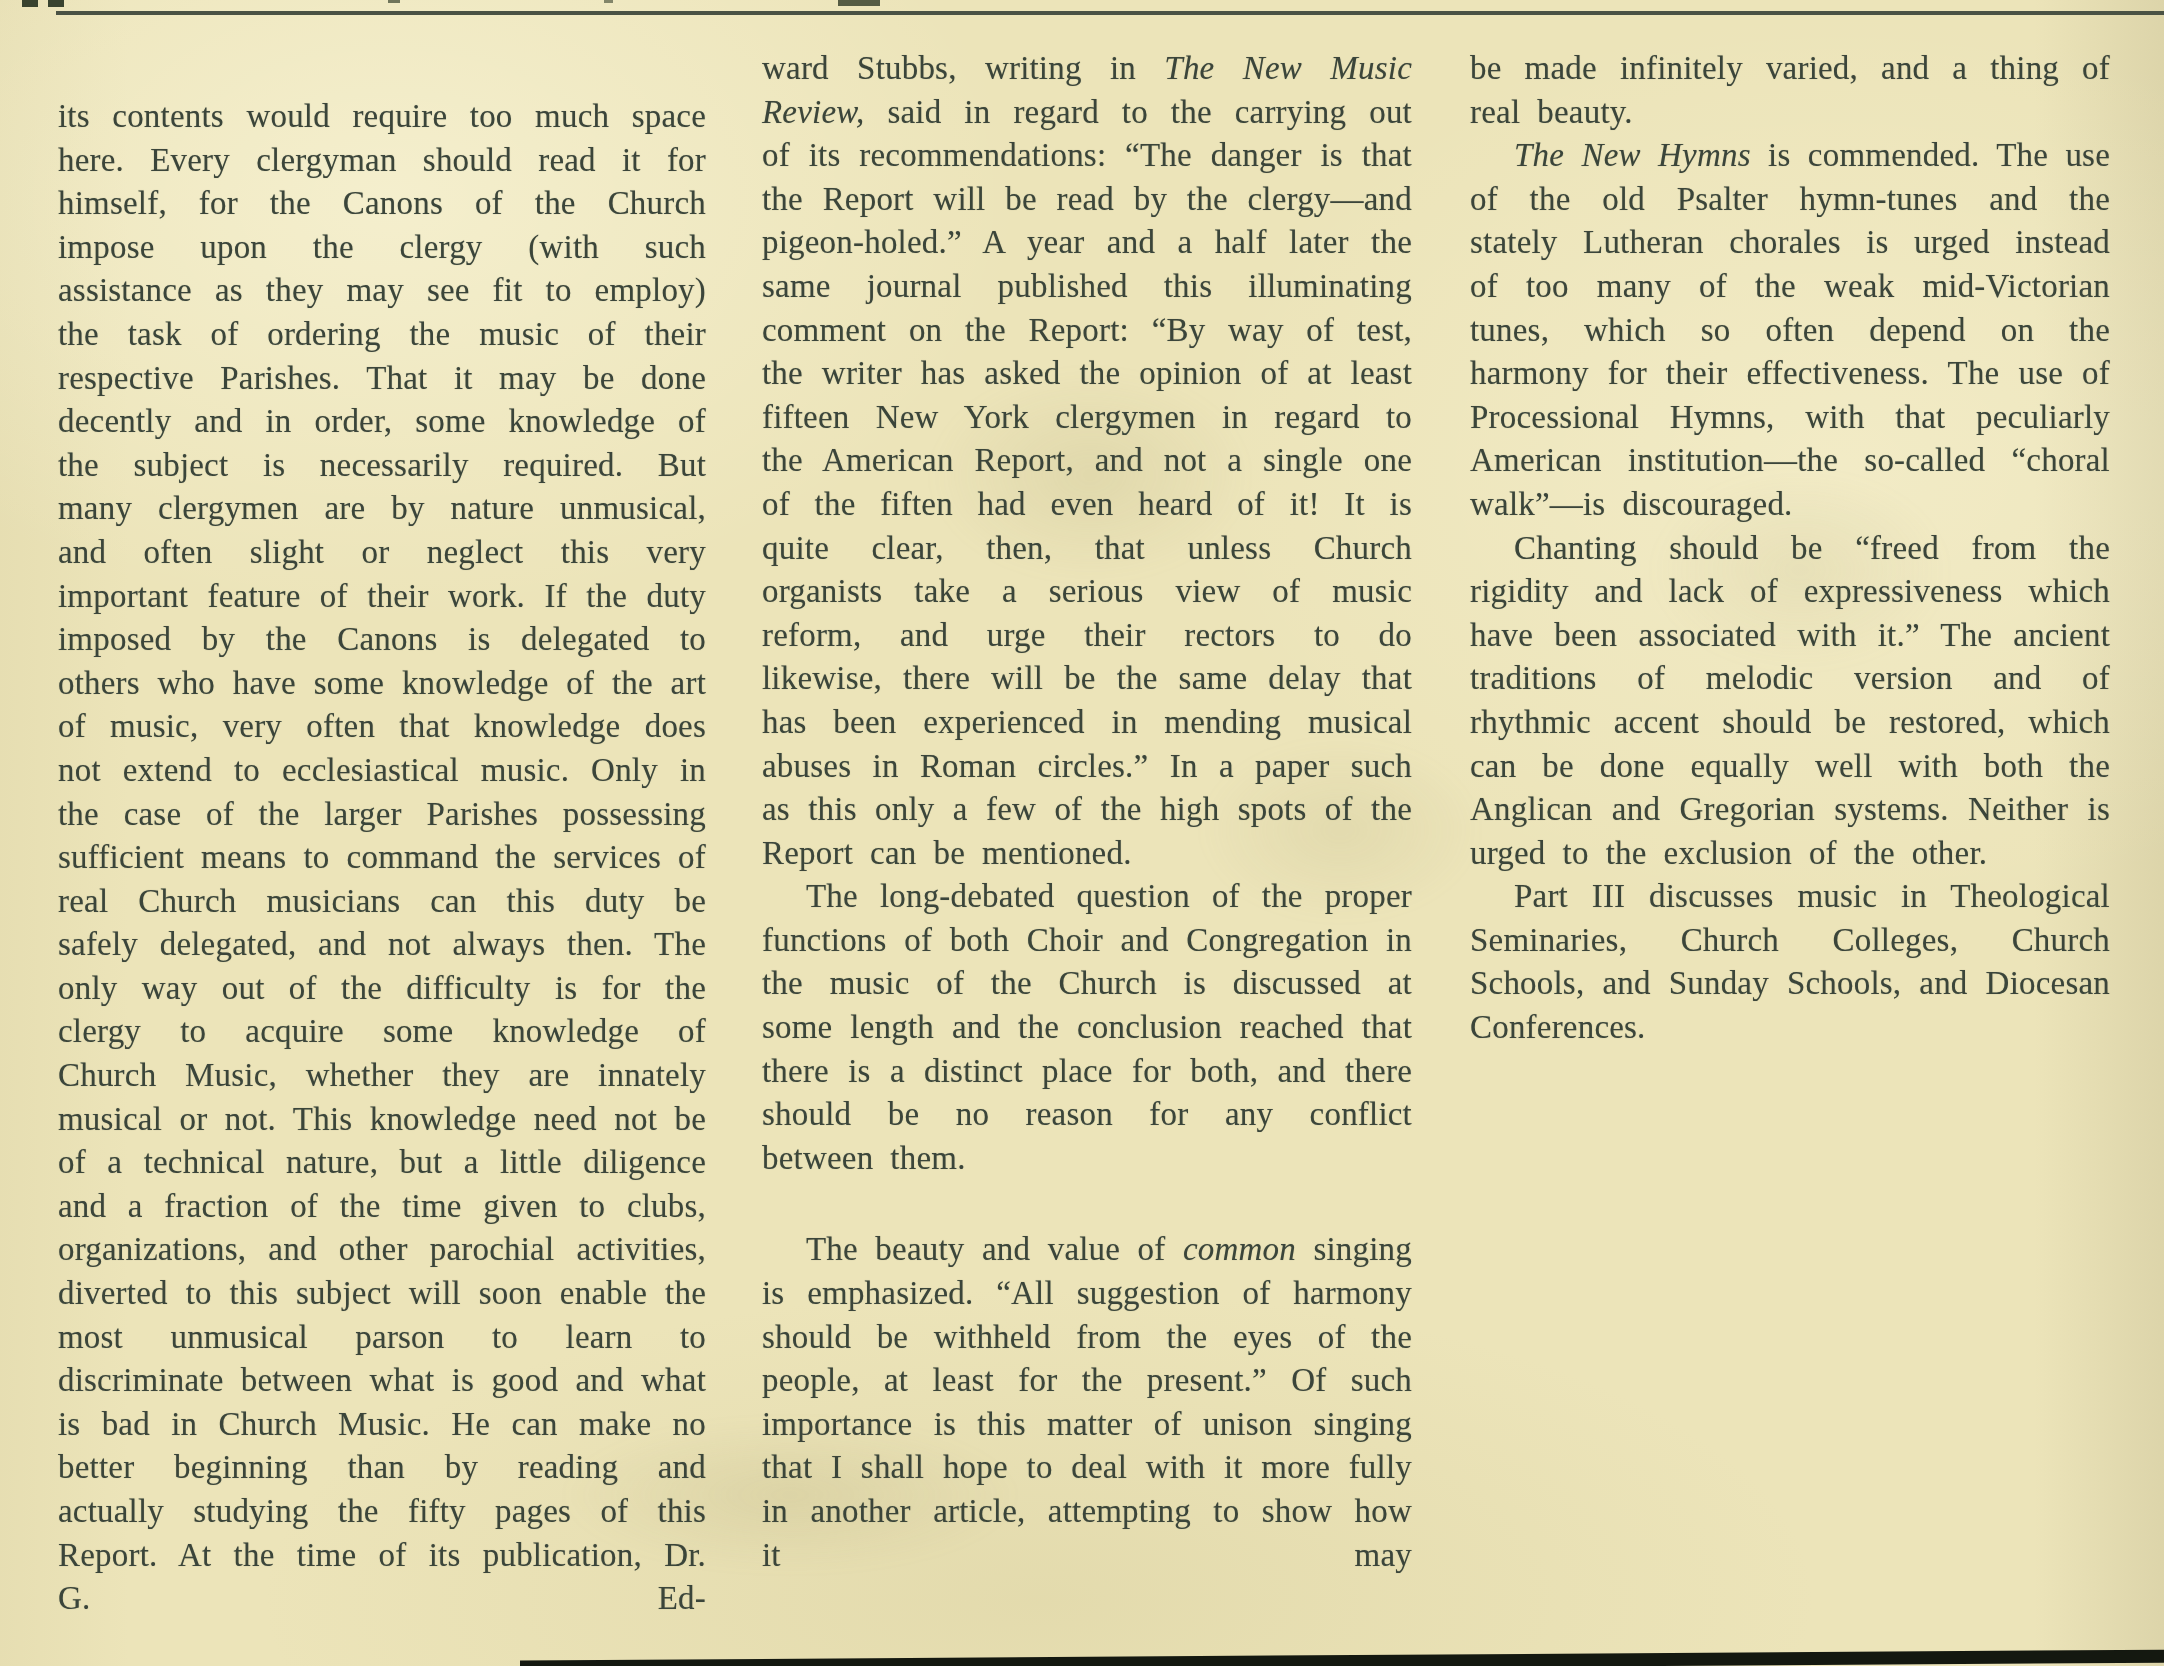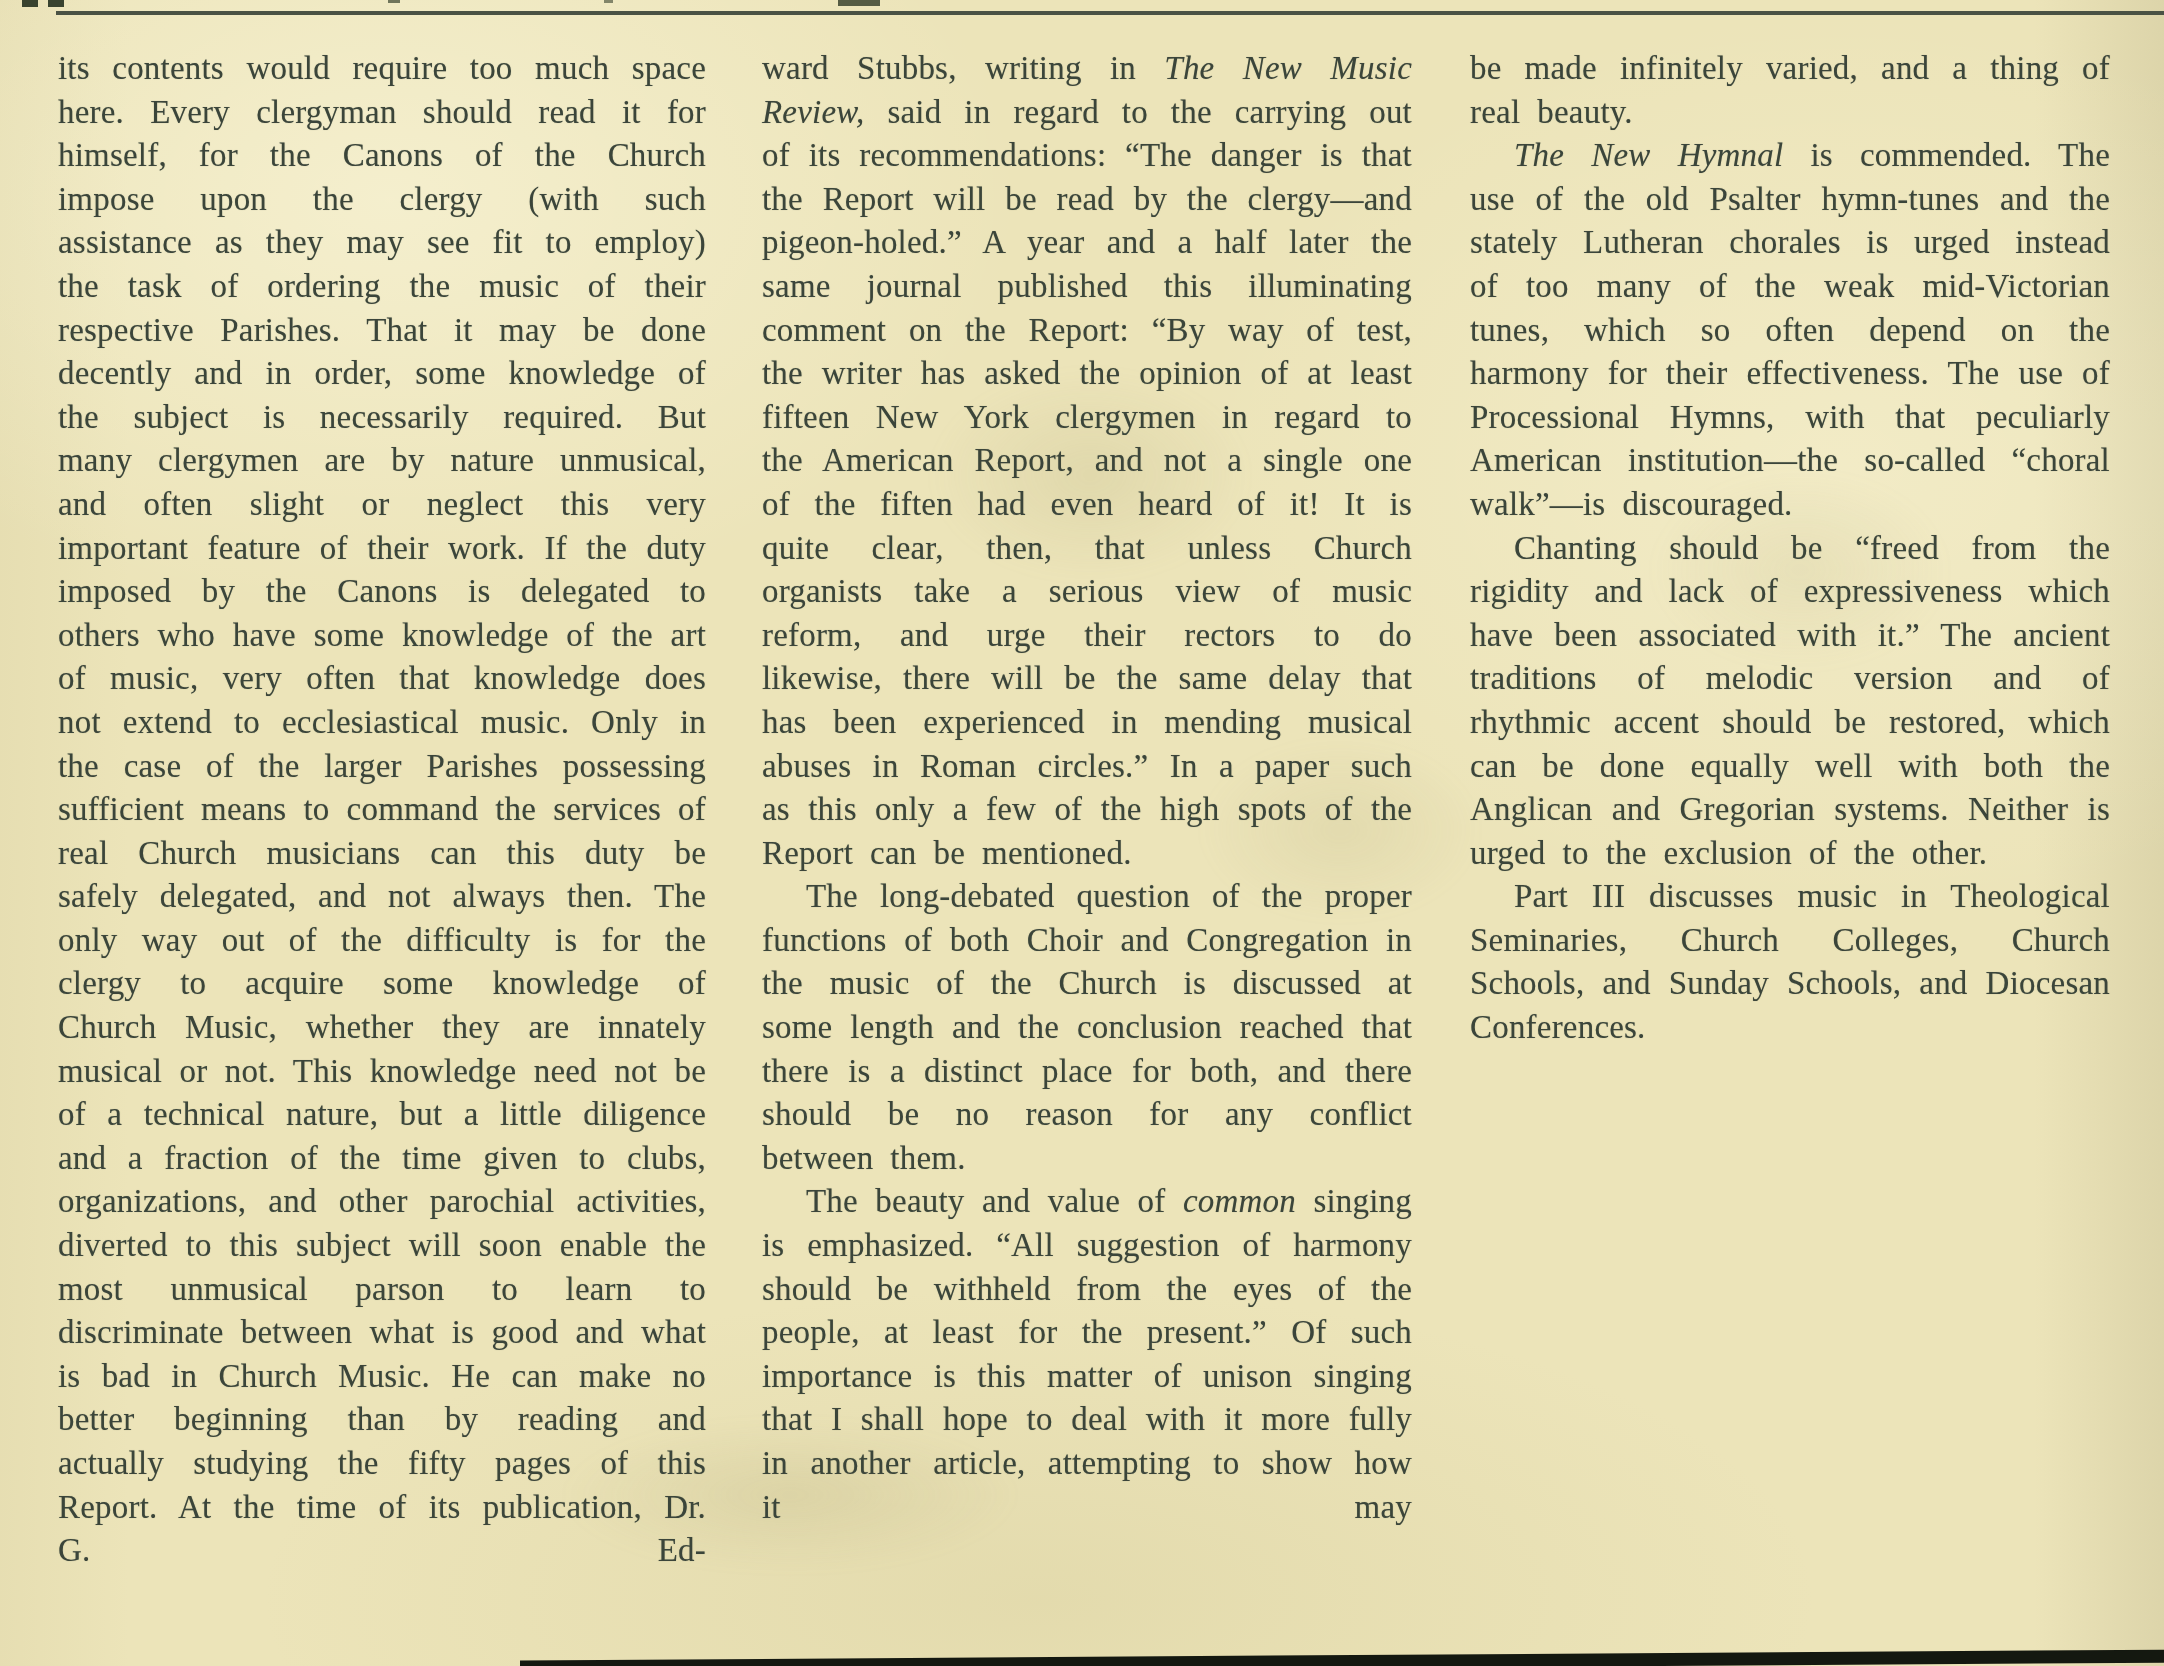--- a/index.html
+++ b/index.html
@@ -27,21 +27,21 @@
     word-spacing: 0.26em;
     letter-spacing: 0.2px;
     text-shadow: 0 0 1px rgba(58,68,56,0.35);
   }
   #col1 { left: 58px;   width: 648px; }
   #col2 { left: 762px;  width: 650px; }
   #col3 { left: 1470px; width: 640px; }
 
   p.para { margin: 0; padding: 0; }
   p.para.indent { text-indent: 44px; }
-  p.para.cont { text-align-last: justify; }
+  p.para.cont { text-align-last: justify; margin-top: 48px; }
   em { font-style: italic; }
 
   .rule-top {
     position: absolute;
     left: 56px; right: 0; top: 11px; height: 4px;
     background: #4a5244;
   }
   .rule-bottom {
     position: absolute;
     left: 520px; top: 1655px; width: 1680px; height: 13px;
@@ -88,18 +88,18 @@
 <div id="col1" class="column">
     <p class="para cont"><span>its contents would require too much space here.  Every clergyman should read it for himself, for the Canons of the Church impose upon the clergy (with such assistance as they may see fit to employ) the task of ordering the music of their respective Parishes. That it may be done decently and in order, some knowledge of the subject is necessarily required.  But many clergymen are by nature unmusical, and often slight or neglect this very important feature of their work.  If the duty imposed by the Canons is delegated to others who have some knowledge of the art of music, very often that knowledge does not extend to ecclesiastical music. Only in the case of the larger Parishes possessing sufficient means to command the services of real Church musicians can this duty be safely delegated, and not always then.  The only way out of the difficulty is for the clergy to acquire some knowledge of Church Music, whether they are innately musical or not.  This knowledge need not be of a technical nature, but a little diligence and a fraction of the time given to clubs, organizations, and other parochial activities, diverted to this subject will soon enable the most unmusical parson to learn to discriminate between what is good and what is bad in Church Music.  He can make no better beginning than by reading and actually studying the fifty pages of this Report.  At the time of its publication, Dr. G. Ed-</span></p>
   </div>
 <div id="col2" class="column">
     <p class="para"><span>ward Stubbs, writing in </span><em>The New Music Review,</em><span> said in regard to the carrying out of its recommendations: “The danger is that the Report will be read by the clergy—and pigeon-holed.”  A year and a half later the same journal published this illuminating comment on the Report: “By way of test, the writer has asked the opinion of at least fifteen New York clergymen in regard to the American Report, and not a single one of the fiften had even heard of it!  It is quite clear, then, that unless Church organists take a serious view of music reform, and urge their rectors to do likewise, there will be the same delay that has been experienced in mending musical abuses in Roman circles.”  In a paper such as this only a few of the high spots of the Report can be mentioned.</span></p>
     <p class="para indent"><span>The long-debated question of the proper functions of both Choir and Congregation in the music of the Church is discussed at some length and the conclusion reached that there is a distinct place for both, and there should be no reason for any conflict between them.</span></p>
     <p class="para indent cont"><span>The beauty and value of </span><em>common</em><span> singing is emphasized.  “All suggestion of harmony should be withheld from the eyes of the people, at least for the present.”  Of such importance is this matter of unison singing that I shall hope to deal with it more fully in another article, attempting to show how it may</span></p>
   </div>
 <div id="col3" class="column">
     <p class="para"><span>be made infinitely varied, and a thing of real beauty.</span></p>
-    <p class="para indent"><em>The New Hymnal</em><span> is commended. The use of the old Psalter hymn-tunes and the stately Lutheran chorales is urged instead of too many of the weak mid-Victorian tunes, which so often depend on the harmony for their effectiveness.  The use of Processional Hymns, with that peculiarly American institution—the so-called “choral walk”—is discouraged.</span></p>
+    <p class="para indent"><em>The New Hymns</em><span> is commended. The use of the old Psalter hymn-tunes and the stately Lutheran chorales is urged instead of too many of the weak mid-Victorian tunes, which so often depend on the harmony for their effectiveness.  The use of Processional Hymns, with that peculiarly American institution—the so-called “choral walk”—is discouraged.</span></p>
     <p class="para indent"><span>Chanting should be “freed from the rigidity and lack of expressiveness which have been associated with it.” The ancient traditions of melodic version and of rhythmic accent should be restored, which can be done equally well with both the Anglican and Gregorian systems.  Neither is urged to the exclusion of the other.</span></p>
     <p class="para indent"><span>Part III discusses music in Theological Seminaries, Church Colleges, Church Schools, and Sunday Schools, and Diocesan Conferences.</span></p>
   </div>
 
 <div class="rule-bottom"></div>
 
 </body></html>

